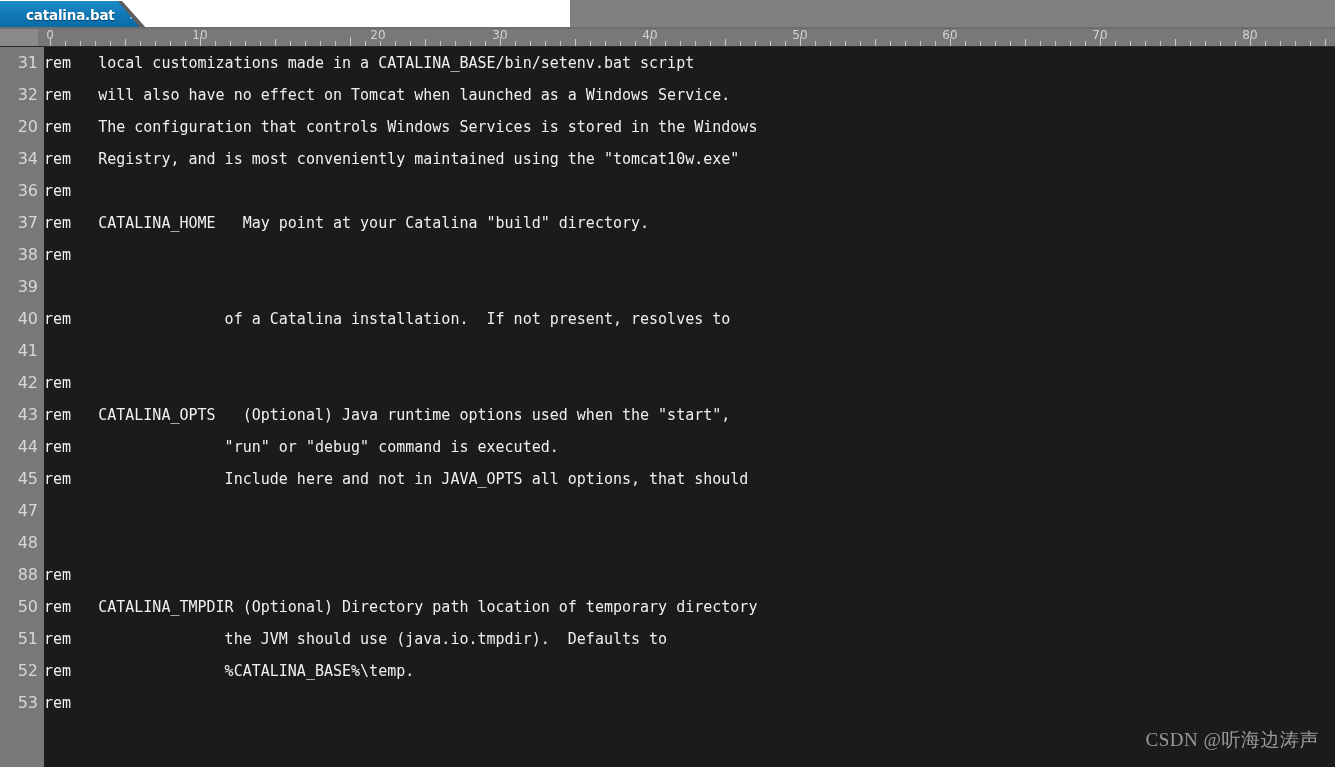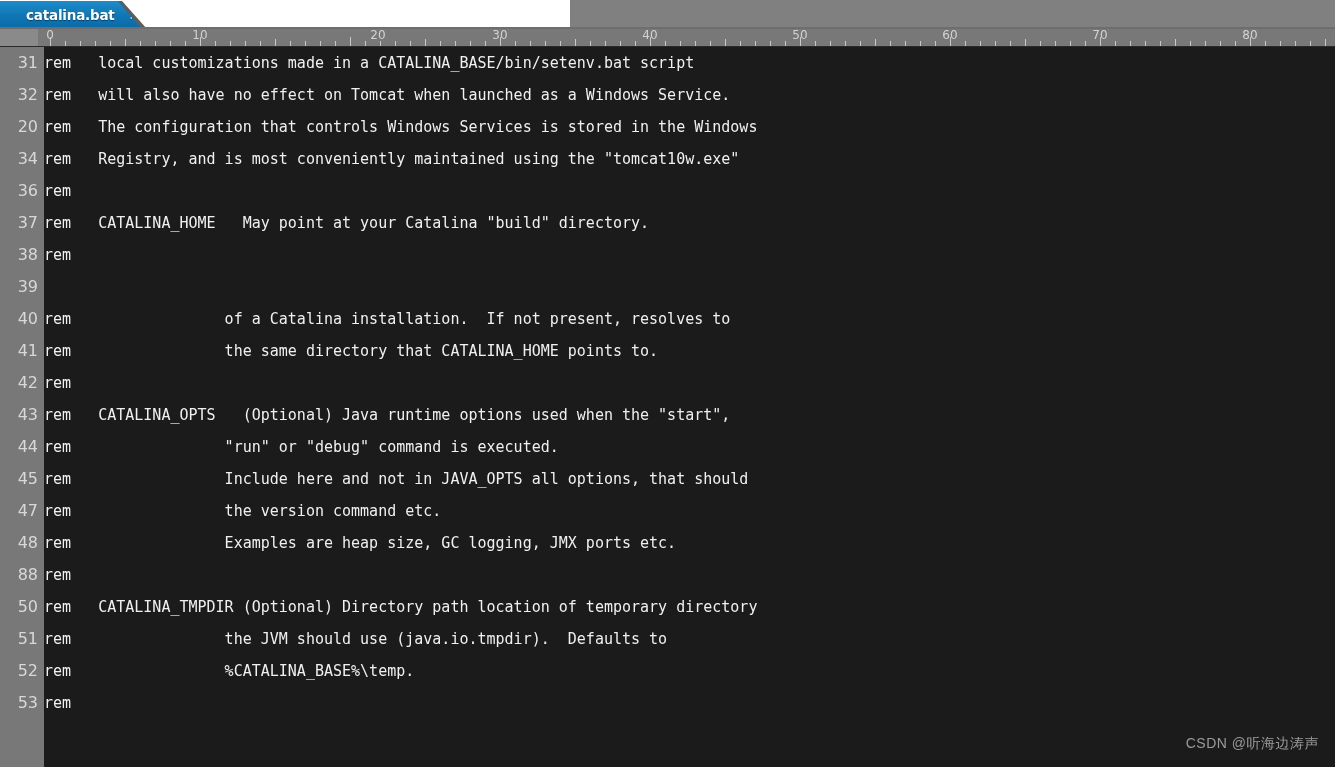--- a/index.html
+++ b/index.html
@@ -161,22 +161,22 @@
     color: #f0f0f0;
     white-space: pre;
     letter-spacing: 0px;
   }
 
   
   #watermark {
     position: absolute;
     right: 16px;
     bottom: 14px;
-    font-family: Liberation Sans, sans-serif;
-    font-size: 14px;
+    font-family: Liberation Serif, serif;
+    font-size: 19px;
     color: #9a9a9a;
     white-space: nowrap;
     z-index: 5;
     letter-spacing: 0.5px;
   }
 </style>
 </head>
 <body>
 
 <div id="tabbar">
@@ -295,27 +295,27 @@
   <div id="code-area">
       <div class="line"><span class="lno">31</span><span class="ltext">rem   local customizations made in a CATALINA_BASE/bin/setenv.bat script</span></div>
       <div class="line"><span class="lno">32</span><span class="ltext">rem   will also have no effect on Tomcat when launched as a Windows Service.</span></div>
       <div class="line"><span class="lno">20</span><span class="ltext">rem   The configuration that controls Windows Services is stored in the Windows</span></div>
       <div class="line"><span class="lno">34</span><span class="ltext">rem   Registry, and is most conveniently maintained using the "tomcat10w.exe"</span></div>
       <div class="line"><span class="lno">36</span><span class="ltext">rem</span></div>
       <div class="line"><span class="lno">37</span><span class="ltext">rem   CATALINA_HOME   May point at your Catalina "build" directory.</span></div>
       <div class="line"><span class="lno">38</span><span class="ltext">rem</span></div>
       <div class="line"><span class="lno">39</span></div>
       <div class="line"><span class="lno">40</span><span class="ltext">rem                 of a Catalina installation.  If not present, resolves to</span></div>
-      <div class="line"><span class="lno">41</span><span class="ltext">rem                 the same directory that CATALINA_HOME points to.</span></div>
+      <div class="line"><span class="lno">41</span></div>
       <div class="line"><span class="lno">42</span><span class="ltext">rem</span></div>
       <div class="line"><span class="lno">43</span><span class="ltext">rem   CATALINA_OPTS   (Optional) Java runtime options used when the "start",</span></div>
       <div class="line"><span class="lno">44</span><span class="ltext">rem                 "run" or "debug" command is executed.</span></div>
       <div class="line"><span class="lno">45</span><span class="ltext">rem                 Include here and not in JAVA_OPTS all options, that should</span></div>
-      <div class="line"><span class="lno">47</span><span class="ltext">rem                 the version command etc.</span></div>
-      <div class="line"><span class="lno">48</span><span class="ltext">rem                 Examples are heap size, GC logging, JMX ports etc.</span></div>
+      <div class="line"><span class="lno">47</span></div>
+      <div class="line"><span class="lno">48</span></div>
       <div class="line"><span class="lno">88</span><span class="ltext">rem</span></div>
       <div class="line"><span class="lno">50</span><span class="ltext">rem   CATALINA_TMPDIR (Optional) Directory path location of temporary directory</span></div>
       <div class="line"><span class="lno">51</span><span class="ltext">rem                 the JVM should use (java.io.tmpdir).  Defaults to</span></div>
       <div class="line"><span class="lno">52</span><span class="ltext">rem                 %CATALINA_BASE%\temp.</span></div>
       <div class="line"><span class="lno">53</span><span class="ltext">rem</span></div>
     </div>
   <div id="watermark">CSDN @听海边涛声</div>
 </div>
 
 </body></html>

